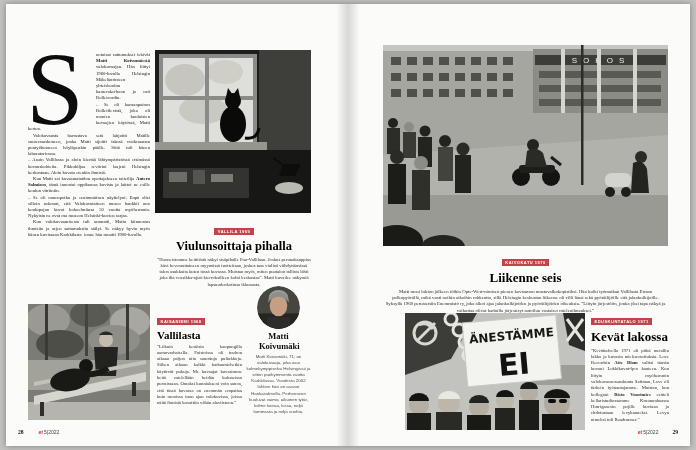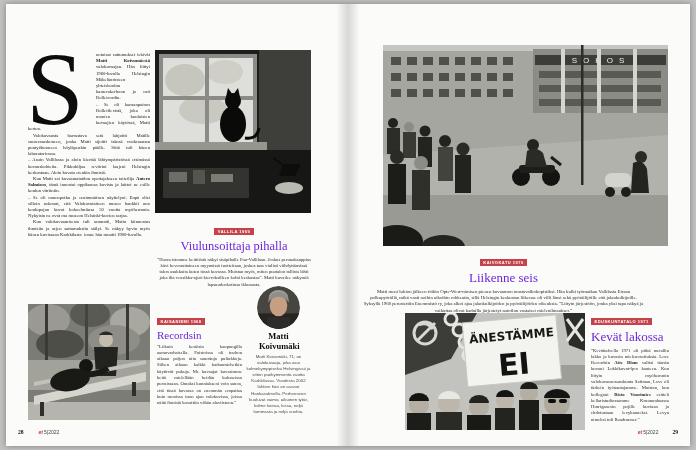--- a/index.html
+++ b/index.html
@@ -14,29 +14,29 @@
   #intro{left:28px;top:52px;width:122px;height:184px;color:#222;font-size:4.7px;line-height:6.2px;
          text-align:justify;overflow:hidden;}
   .dropcap{float:left;width:68px;font-size:104px;line-height:74px;font-weight:400;color:#0c0c0c;
            text-indent:-2px;}
   #intro p{margin:0;}
   #intro p.ind{text-indent:5px;}
   .b{font-weight:bold;}
   
   .tag{display:inline-block;background:#c4434b;color:#fff;font-family:"Liberation Sans",sans-serif;
        font-size:4px;font-weight:bold;letter-spacing:.5px;padding:1.5px 3.5px 1px;}
-  .sec-title{font-weight:normal;color:#6d28d9;margin:2px 0 2.5px;}
+  .sec-title{font-weight:bold;color:#000000;margin:2px 0 2.5px;}
   .quote{color:#2c2c2c;}
   #sec-vallila{left:157px;top:219px;width:154px;text-align:center;}
   #sec-vallila .sec-title{font-size:12.5px;}
   #sec-vallila .quote{font-size:4.7px;line-height:6.3px;}
   #sec-kaisaniemi{left:157px;top:309px;width:85px;}
   #sec-kaisaniemi .sec-title{font-size:11px;}
   #sec-kaisaniemi .quote{font-size:4.7px;line-height:6.3px;text-align:justify;}
-  #sec-kaivokatu{left:361px;top:250px;width:285px;text-align:center;}
+  #sec-kaivokatu{left:383px;top:250px;width:285px;text-align:center;}
   #sec-kaivokatu .sec-title{font-size:13px;}
   #sec-kaivokatu .quote{font-size:4.8px;line-height:6.4px;padding:0 2px;}
   #sec-eduskunta{left:591px;top:309px;width:78px;}
   #sec-eduskunta .sec-title{font-size:13px;}
   #sec-eduskunta .quote{font-size:4.7px;line-height:6.3px;text-align:justify;}
   
   #profile{left:245px;top:286px;width:67px;text-align:center;}
   .avatar{width:43px;height:43px;border-radius:50%;overflow:hidden;margin:0 auto 3px;display:block;}
   .profile-name{font-weight:bold;font-size:8.5px;line-height:9.5px;color:#0d0d0d;margin:0 14px;}
   .profile-bio{font-family:"Liberation Sans",sans-serif;font-size:4.4px;line-height:6.1px;color:#4a4a4a;
@@ -129,21 +129,21 @@
     <rect x="12" y="98" width="4" height="14" fill="#2e2e2a"></rect>
     <rect x="104" y="78" width="4" height="14" fill="#2e2e2a"></rect>
 
     <circle cx="58" cy="62" r="7" fill="#151512"></circle>
     <ellipse cx="42" cy="76" rx="20" ry="11" fill="#191916" transform="rotate(-10 42 76)"></ellipse>
     <path d="M54,70 q14,2 26,-6" stroke="#191916" stroke-width="6" fill="none"></path>
   </svg>
 
   <div class="abs" id="sec-kaisaniemi">
     <span class="tag">KAISANIEMI 1968</span>
-    <div class="sec-title">Recordsin</div>
+    <div class="sec-title">Vallilasta</div>
     <div class="quote">”Liikuin kesäisin kaupungilla aamuvarhaisella. Puistoissa oli tuohon aikaan paljon niin sanottuja puliukkoja. Siihen aikaan kaikki kadunmiehetkin käyttivät pukuja. Me kuvaajat kuvasimme heitä mielellään heidän kuluneissa puvuissaan. Omaksi kunniakseni voin sanoa, että tässä kuvassa on enemmän empatiaa kuin monissa tuon ajan valokuvissa, joissa näitä ihmisiä kuvattiin vähän alaviistoon.”</div>
   </div>
 
   <div class="abs" id="profile">
     <svg class="avatar" width="43" height="43" viewBox="0 0 44 44">
       <defs>
           <clipPath id="avclip">
             <circle cx="22" cy="22" r="22"></circle>
           </clipPath>
         </defs>

